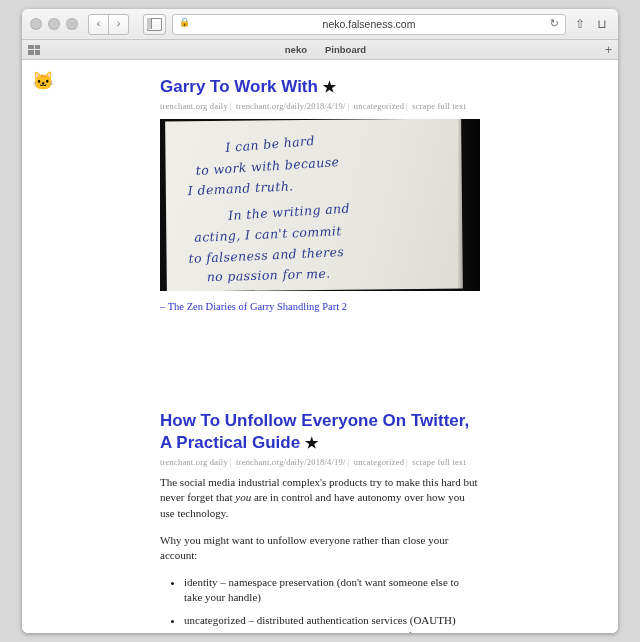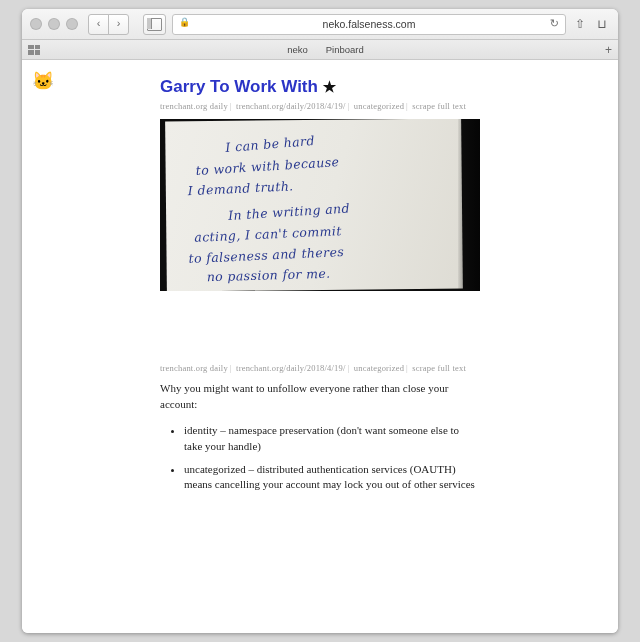--- a/index.html
+++ b/index.html
@@ -161,20 +161,21 @@
     grid-template-rows: 1fr 1fr;
     gap: 1px;
   }
   .tabbar .grid-ico i {
     background: #8b8b8b;
     display: block;
   }
   .tabbar .bm {
     margin: 16px 9px;
     white-space: nowrap;
+    font-weight: bold;
   }
   .tabbar .spacer { flex: 1 1 auto; }
   .tabbar .plus { font-size: 12px; color: #6a6a6a; }
 
   
   .page {
     flex: 1 1 auto;
     background: #ffffff;
     position: relative;
     overflow: hidden;
@@ -354,30 +355,39 @@
           <div class="hw l2">to work with because</div>
           <div class="hw l3">I demand truth.</div>
           <div class="hw l4">In the writing and</div>
           <div class="hw l5">acting, I can't commit</div>
           <div class="hw l6">to falseness and theres</div>
           <div class="hw l7">no passion for me.</div>
         </div>
         <div class="shadow-right"></div>
       </div>
 
+      <p class="cite">– The Zen Diaries of Garry Shandling Part 2</p>
 
       <div class="gap-big"></div>
 
+      <h1 class="post-title">
+        <span>How To Unfollow Everyone On Twitter,</span><br>
+        <span>A Practical Guide</span>
+        <span class="star">★</span>
+      </h1>
       <p class="meta">
         <span>trenchant.org daily</span><span class="sep">|</span>
         <span>trenchant.org/daily/2018/4/19/</span><span class="sep">|</span>
         <span>uncategorized</span><span class="sep">|</span>
         <span>scrape full text</span>
       </p>
 
+      <p class="body-text">
+        <span>The social media industrial complex's products try to make this hard but never forget that </span><em>you</em><span> are in control and have autonomy over how you use technology.</span>
+      </p>
 
       <p class="body-text">Why you might want to unfollow everyone rather than close your account:</p>
 
       <ul class="reasons">
         <li>
           <b>identity</b><span> – namespace preservation (don't want someone else to take your handle)</span>
         </li>
         <li>
           <b>uncategorized</b><span> – distributed authentication services (OAUTH) means cancelling your account may lock you out of other services</span>
         </li>

